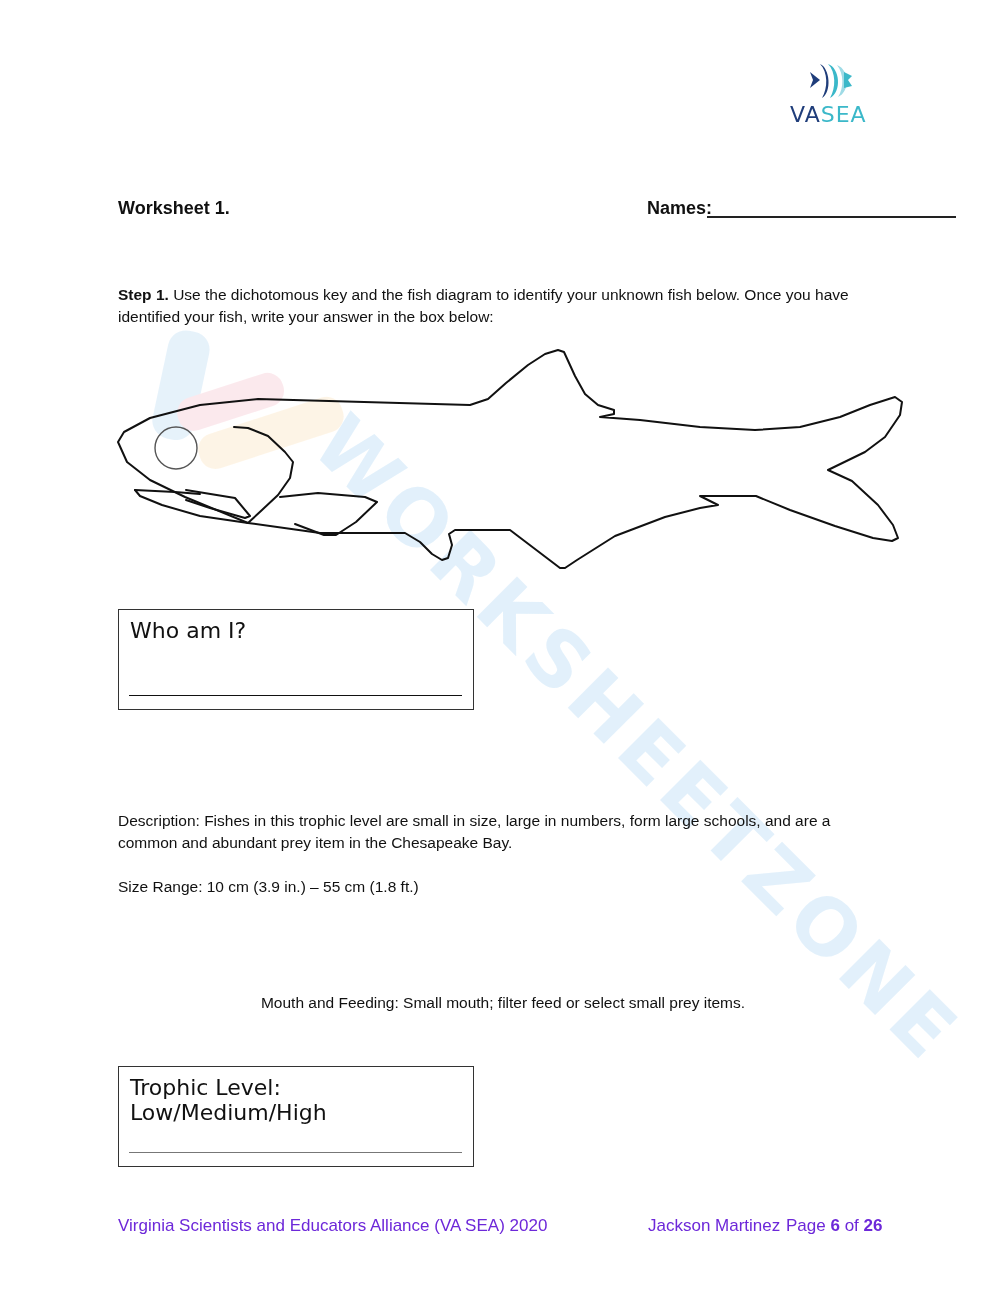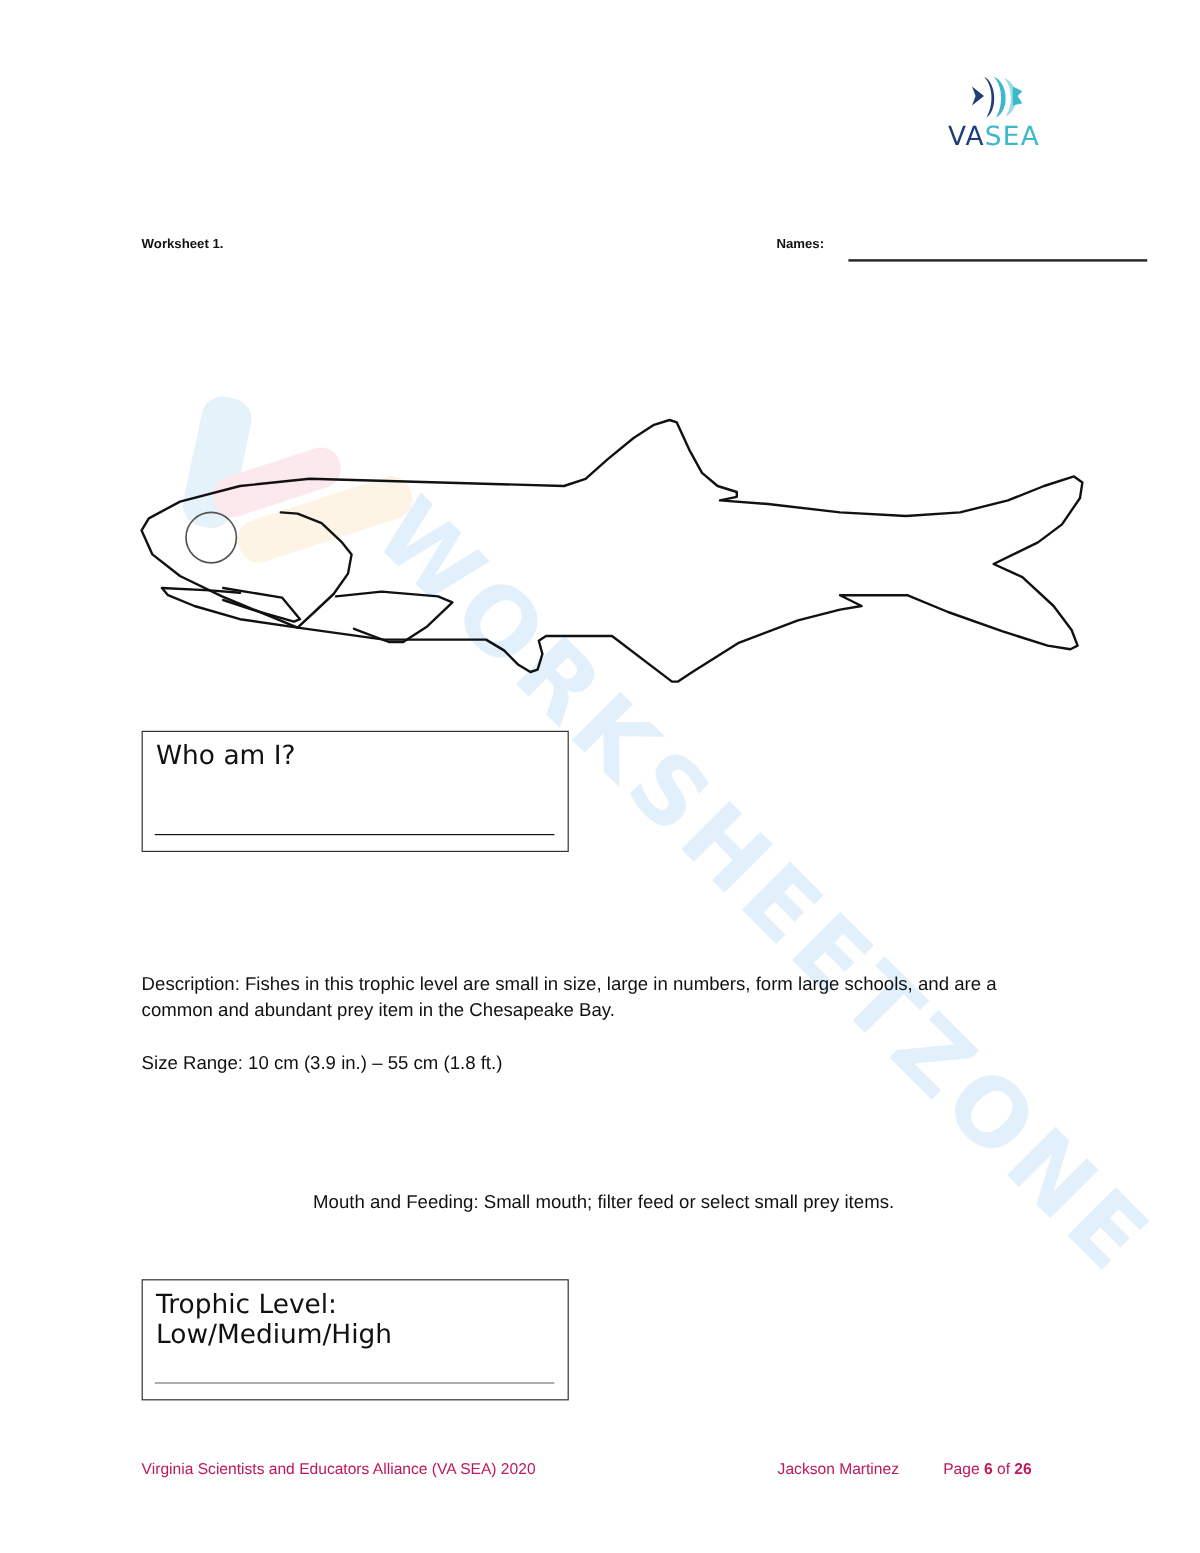--- a/index.html
+++ b/index.html
@@ -3,28 +3,28 @@
 <meta charset="utf-8">
 <style>
   html, body { margin: 0; padding: 0; background: #ffffff; }
   body { width: 1000px; height: 1294px; position: relative; overflow: hidden;
          font-family: "Liberation Sans", sans-serif; color: #111; }
   .page { position: absolute; left: 0; top: 0; width: 1000px; height: 1294px; }
   .abs { position: absolute; }
   .logo { left: 782px; top: 58px; width: 100px; height: 74px; }
   .logo-text { position: absolute; left: 8px; top: 44px; font-size: 22px; letter-spacing: 1px;
                font-family: "DejaVu Sans", sans-serif; font-weight: normal; }
-  .heading { font-size: 11px; font-weight: bold; }
+  .heading { font-size: 18px; font-weight: bold; }
   .body-text { font-size: 15.5px; line-height: 22px; }
   .names-line { position: absolute; left: 707px; top: 216px; width: 249px; height: 0; border-top: 2px solid #222; }
   .answer-box { position: absolute; border: 1px solid #333; background: transparent; }
   .box-label { position: absolute; left: 11px; top: 8px; font-size: 22px;
                font-family: "DejaVu Sans", sans-serif; color: #111; }
   .box-line { position: absolute; height: 0; }
-  .footer { font-size: 13px; color: #be185d; }
+  .footer { font-size: 17px; color: #6d28d9; }
   .watermark { position: absolute; left: 0; top: 0; pointer-events: none; }
   svg.fish { position: absolute; left: 0; top: 0; }
 </style>
 </head>
 <body>
 
 <div class="page">
 
   <svg class="watermark" width="1000" height="1294">
     <g opacity="0.5">
@@ -45,20 +45,23 @@
     </svg>
     <div class="logo-text">
       <span style="color:#1f3d7a">VA</span><span style="color:#3bb8c9">SEA</span>
     </div>
   </div>
 
   <div class="abs heading" style="left:118px; top:198px;">Worksheet 1.</div>
   <div class="abs heading" style="left:647px; top:198px;">Names:</div>
   <div class="names-line"></div>
 
+  <div class="abs body-text" style="left:118px; top:284px; width:760px;">
+    <b>Step 1.</b><span> Use the dichotomous key and the fish diagram to identify your unknown fish below. Once you have identified your fish, write your answer in the box below:</span>
+  </div>
 
   <svg class="fish" width="1000" height="600">
     <g fill="none" stroke="#111" stroke-width="2" stroke-linejoin="round" stroke-linecap="round">
 
       <path d="
         M 248 523
         L 185 497 L 150 480 L 127 462 L 118 442 L 124 432
         L 150 418 L 200 405 L 258 399 L 470 405
         L 488 399 L 506 383 L 528 365 L 545 354 L 558 350 L 564 352
         L 575 376 L 585 394 L 598 405 L 614 410 L 614 414 L 600 417

